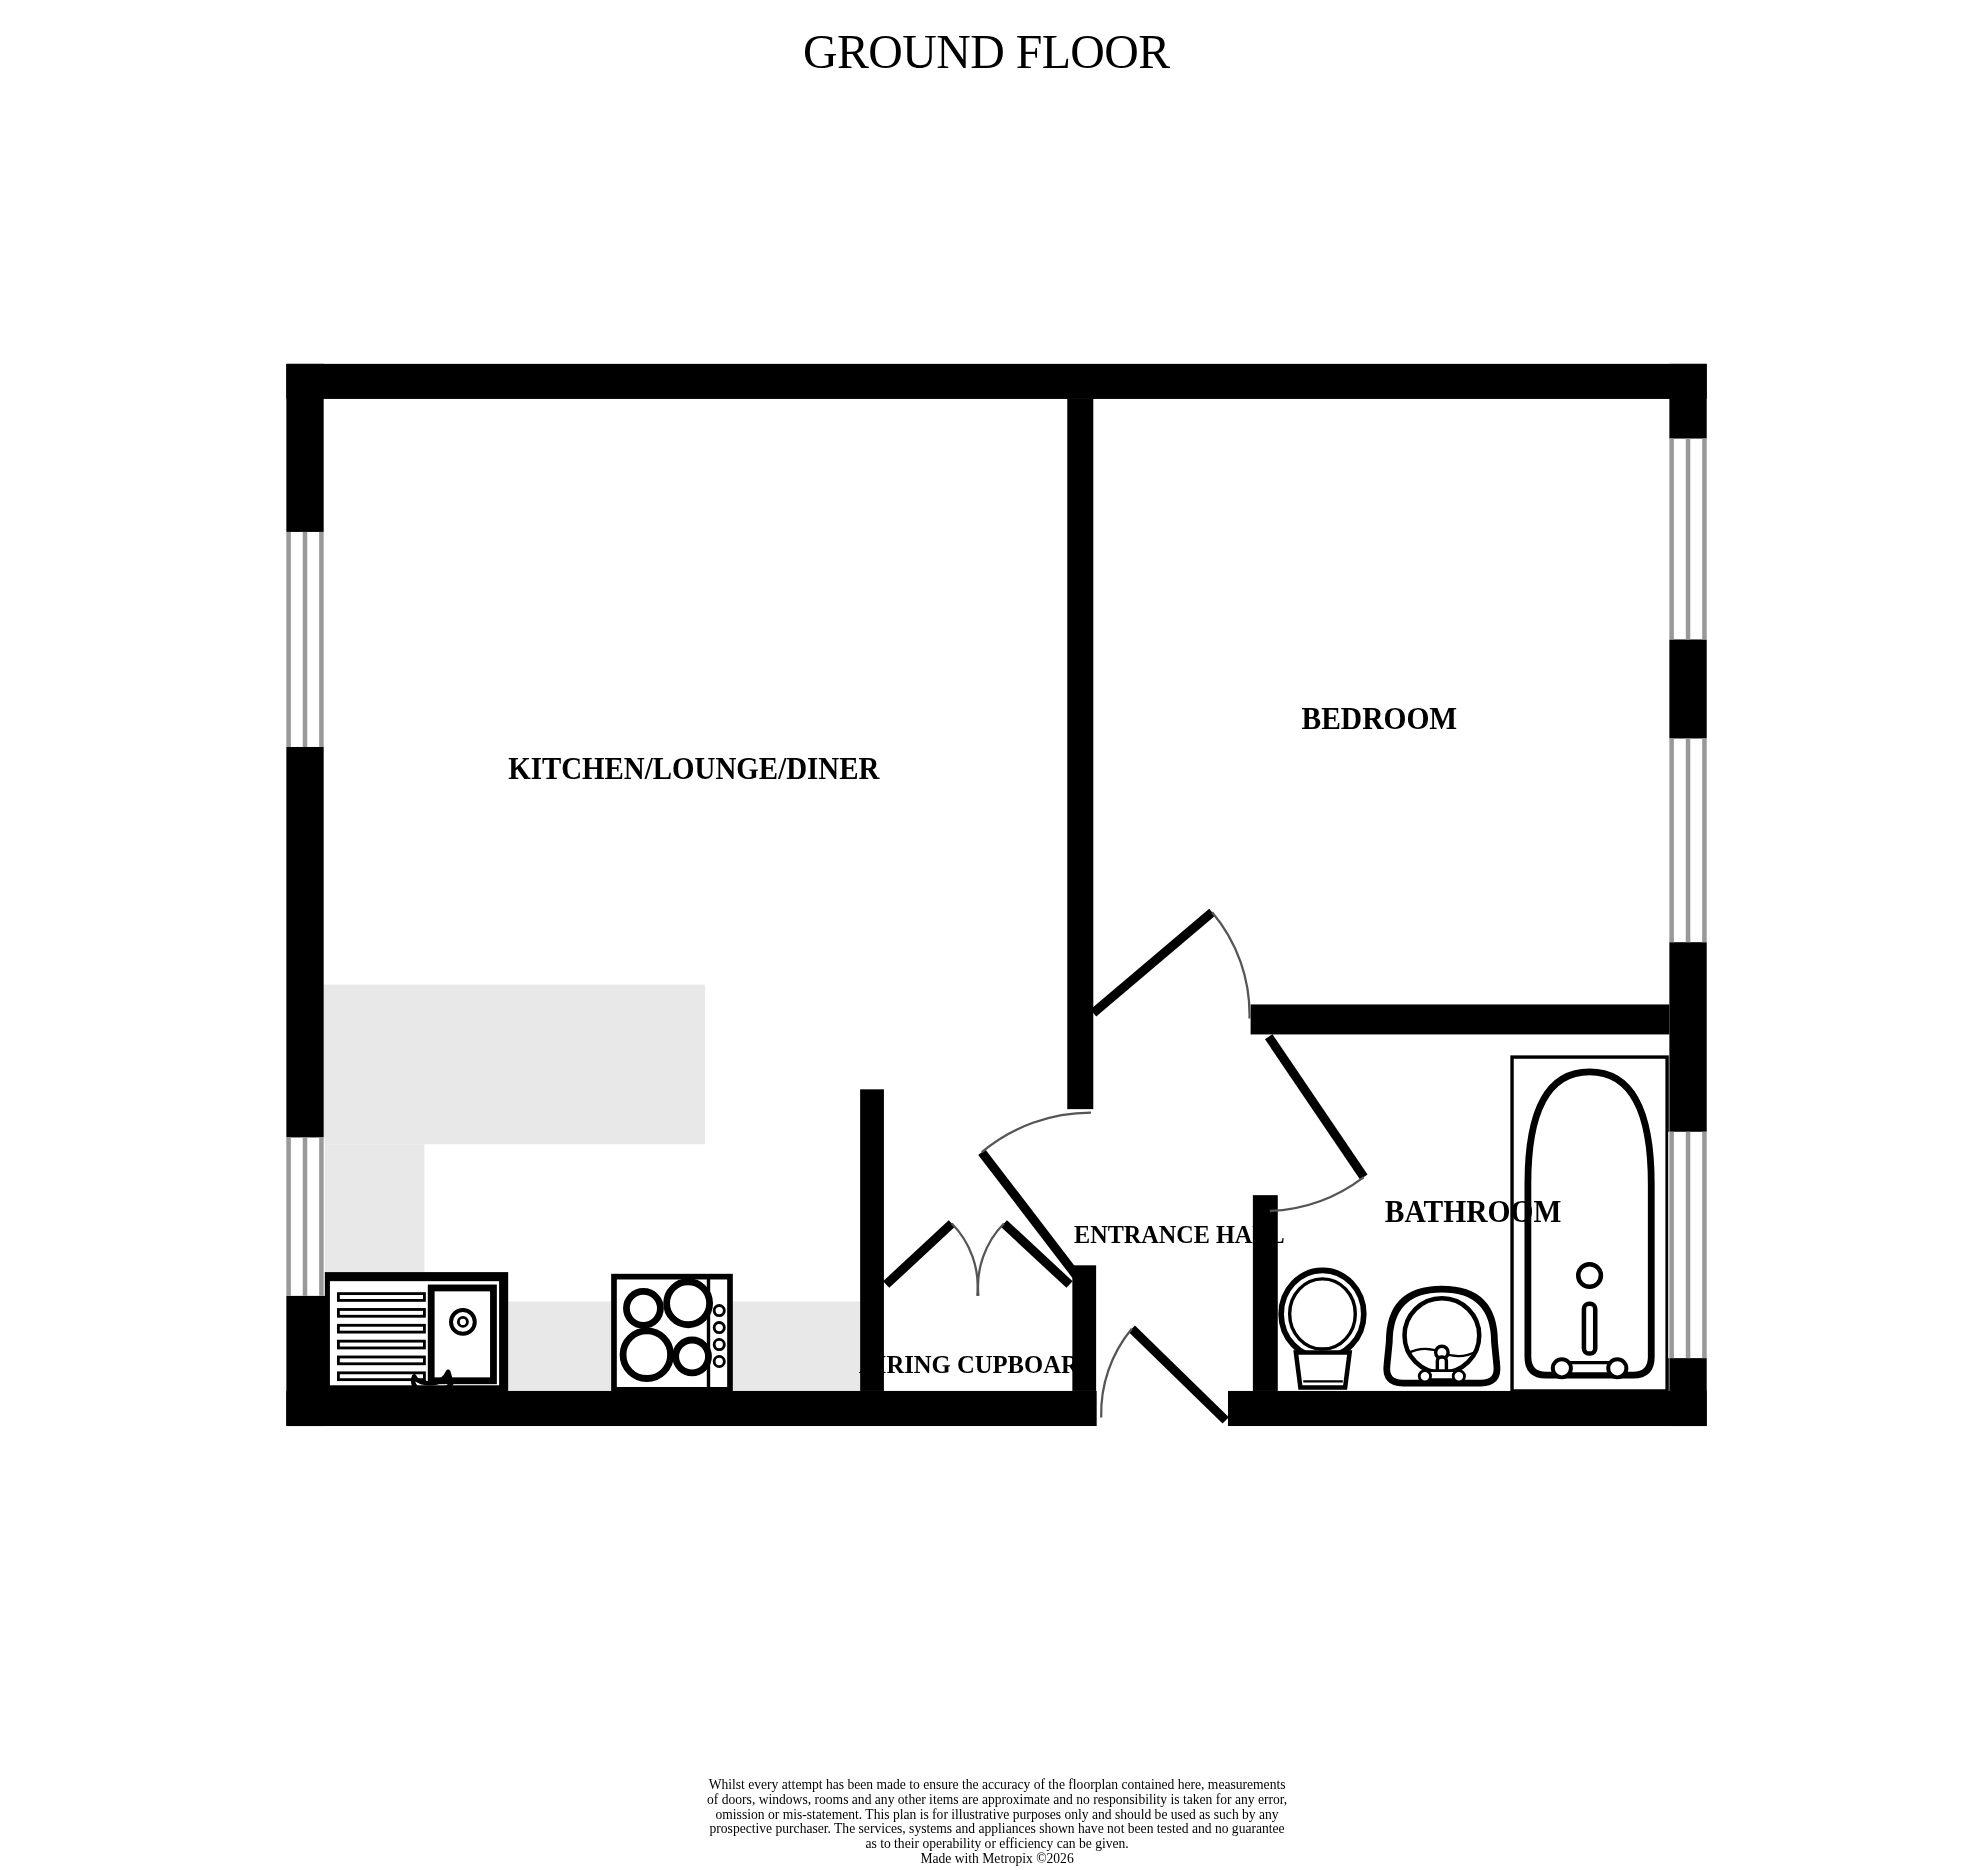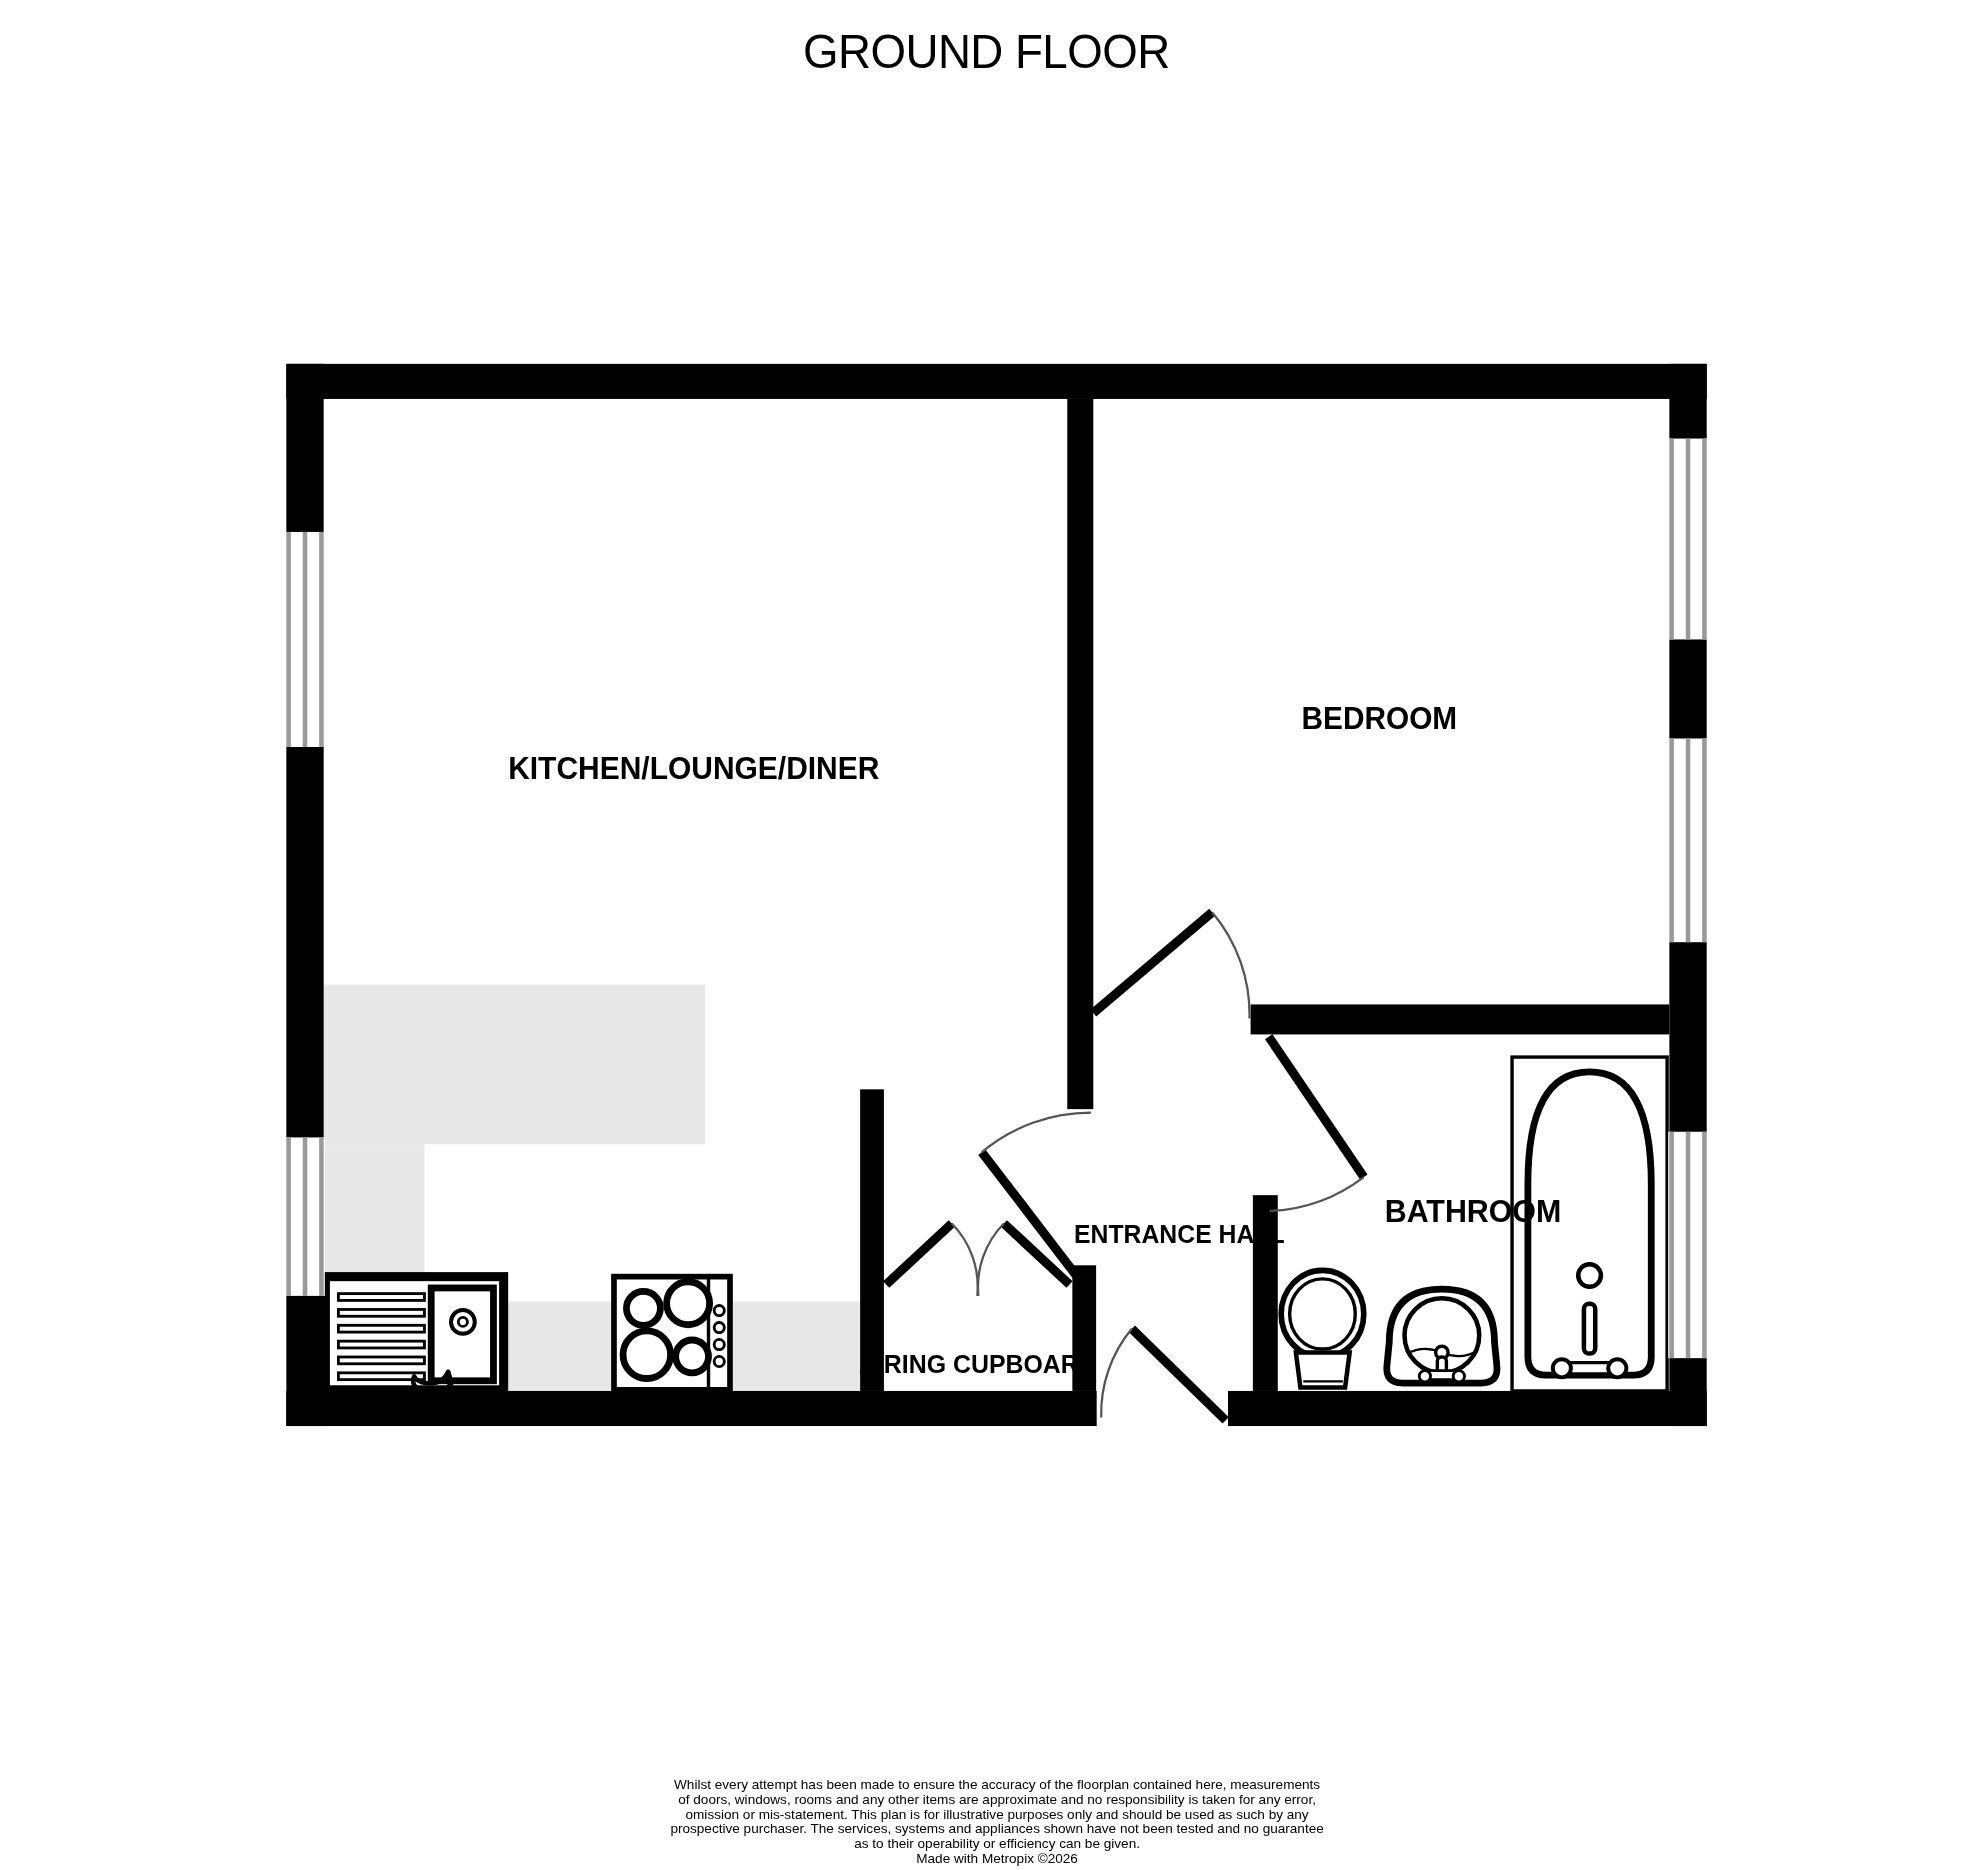--- a/index.html
+++ b/index.html
@@ -7,20 +7,21 @@
     padding: 0;
     background: #ffffff;
   }
   body {
     font-family: "Liberation Sans", sans-serif;
   }
   .page {
     width: 100%;
     max-width: 1985px;
     margin: 0 auto;
+    font-family: Liberation Serif, serif;
   }
   svg { display: block; width: 100%; height: auto; }
 
   
   .wall { fill: #000000; stroke: none; }
   .leaf { stroke: #000000; stroke-width: 16; }
   .arc  { stroke: #555555; stroke-width: 4; fill: none; }
   .winw { fill: #ffffff; }
   .winl { fill: #999999; }
   .counter { fill: #e8e8e8; }

